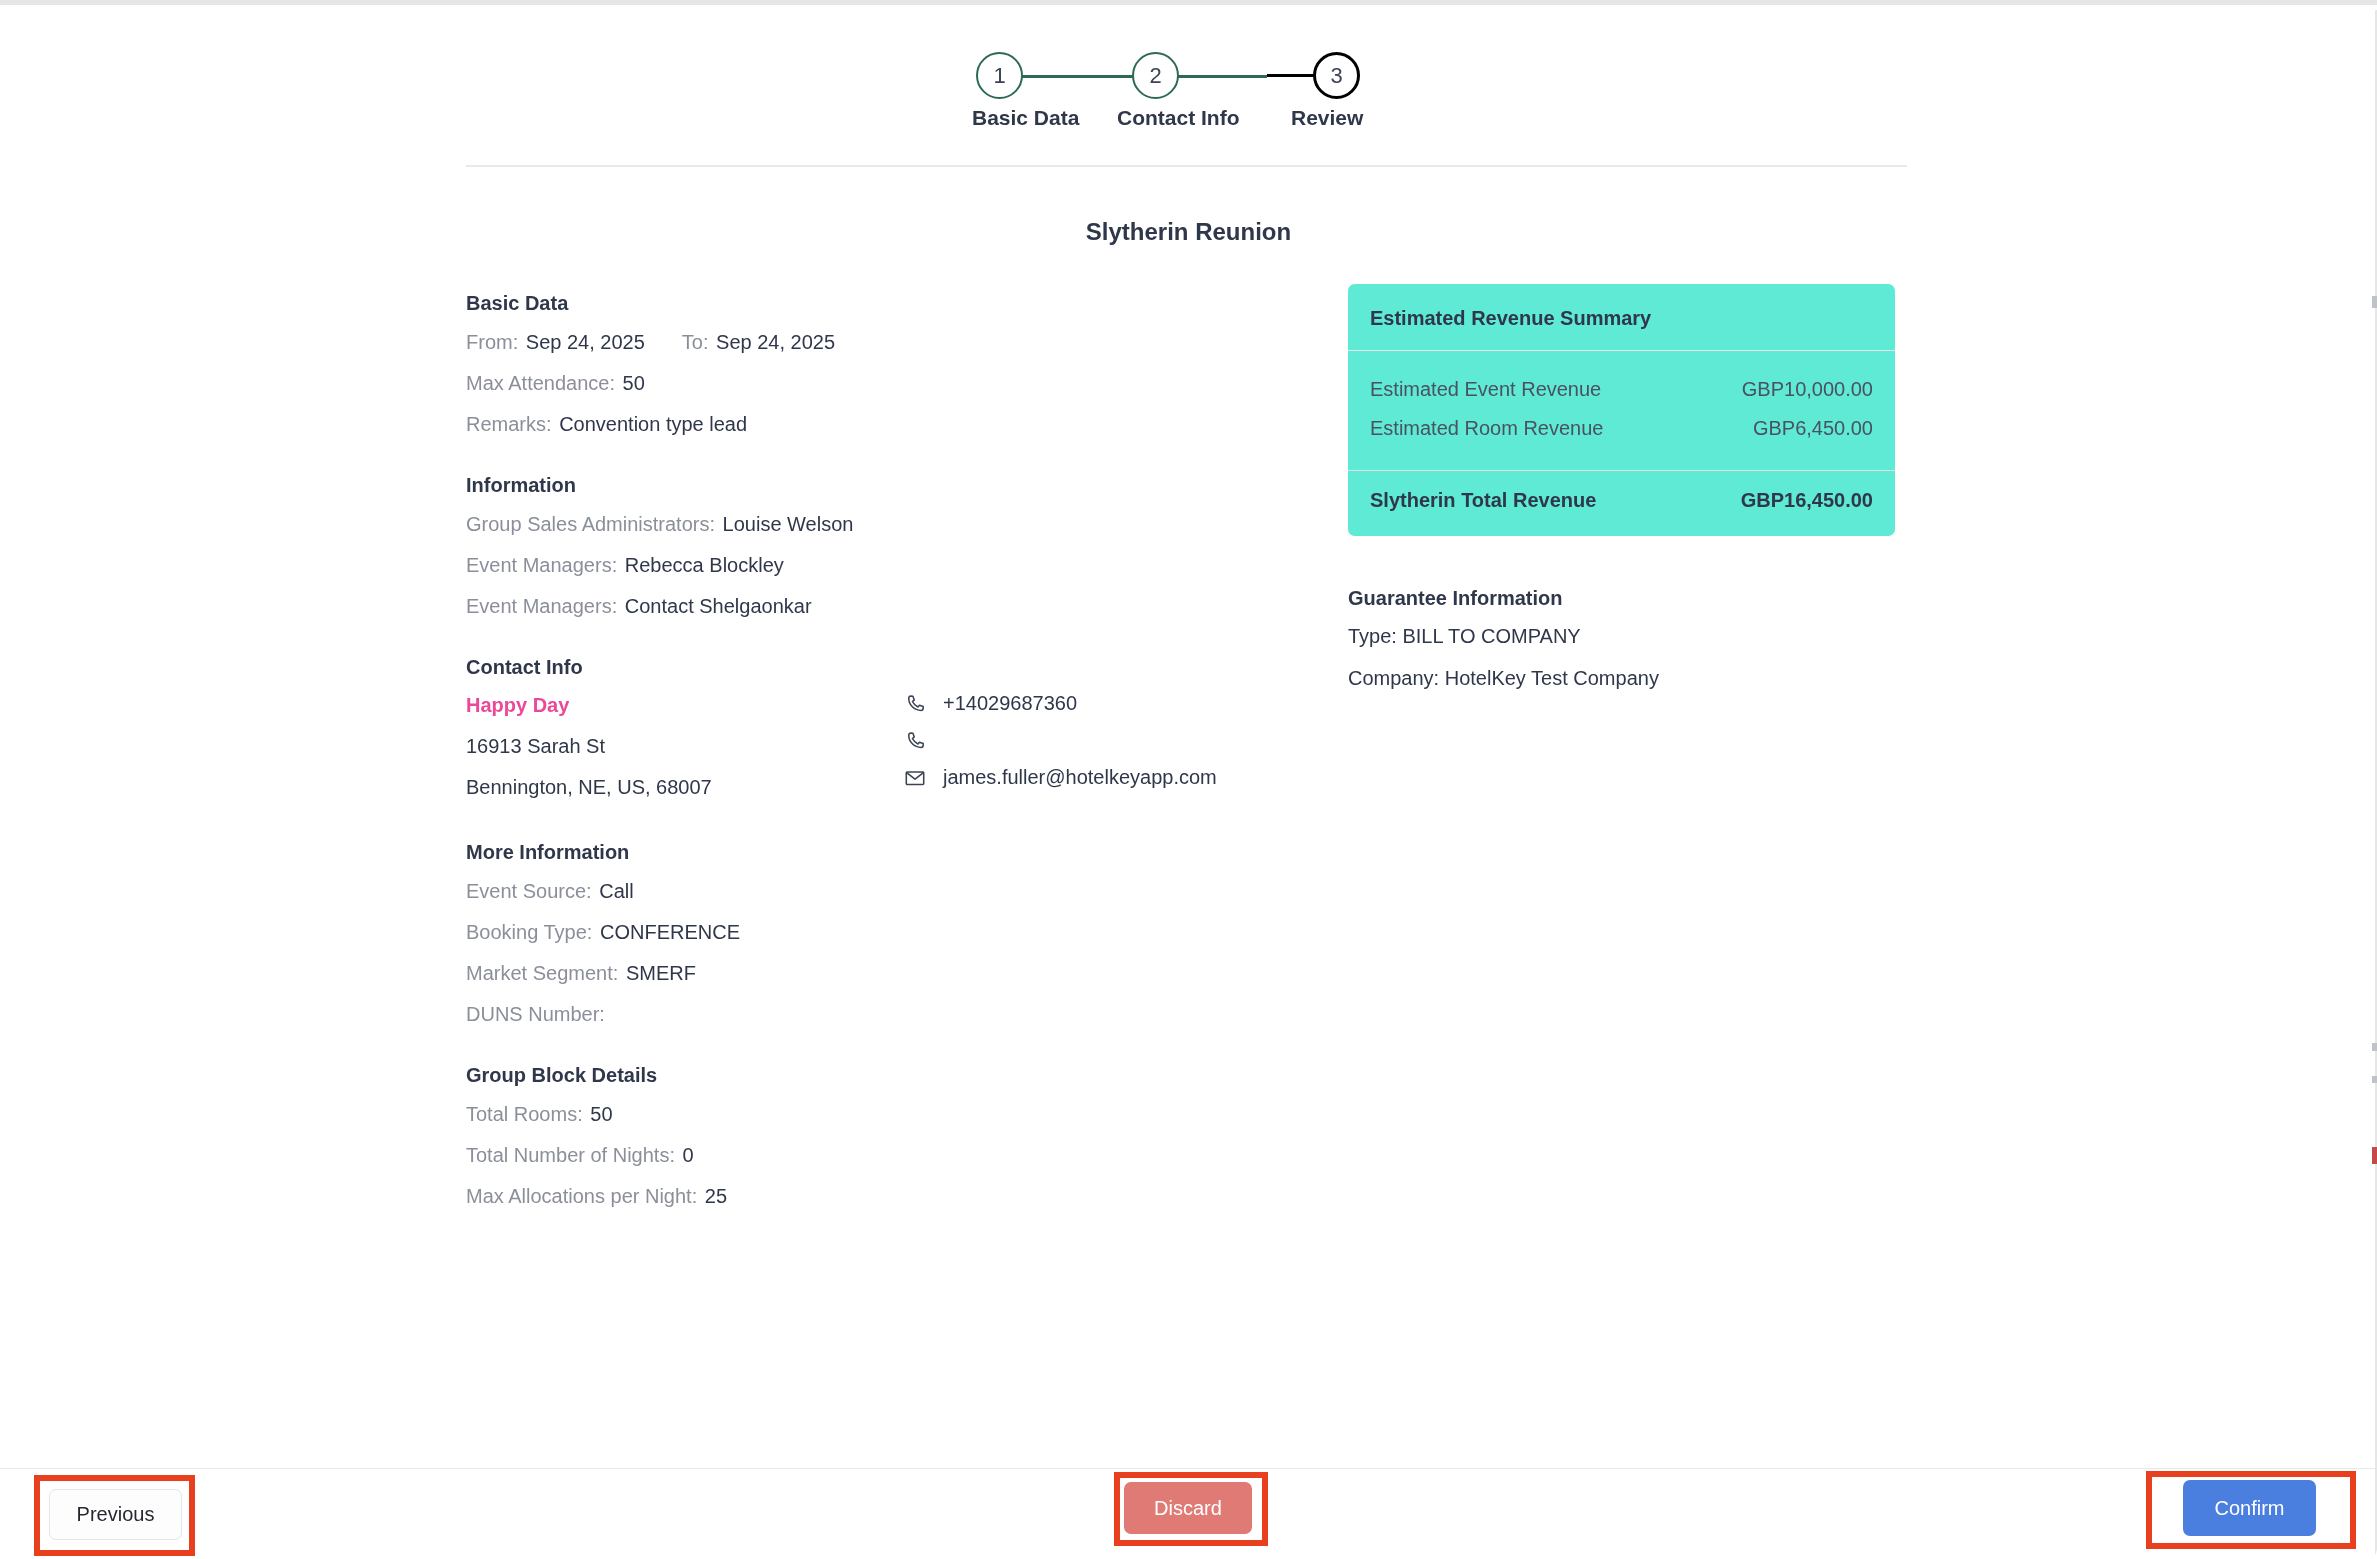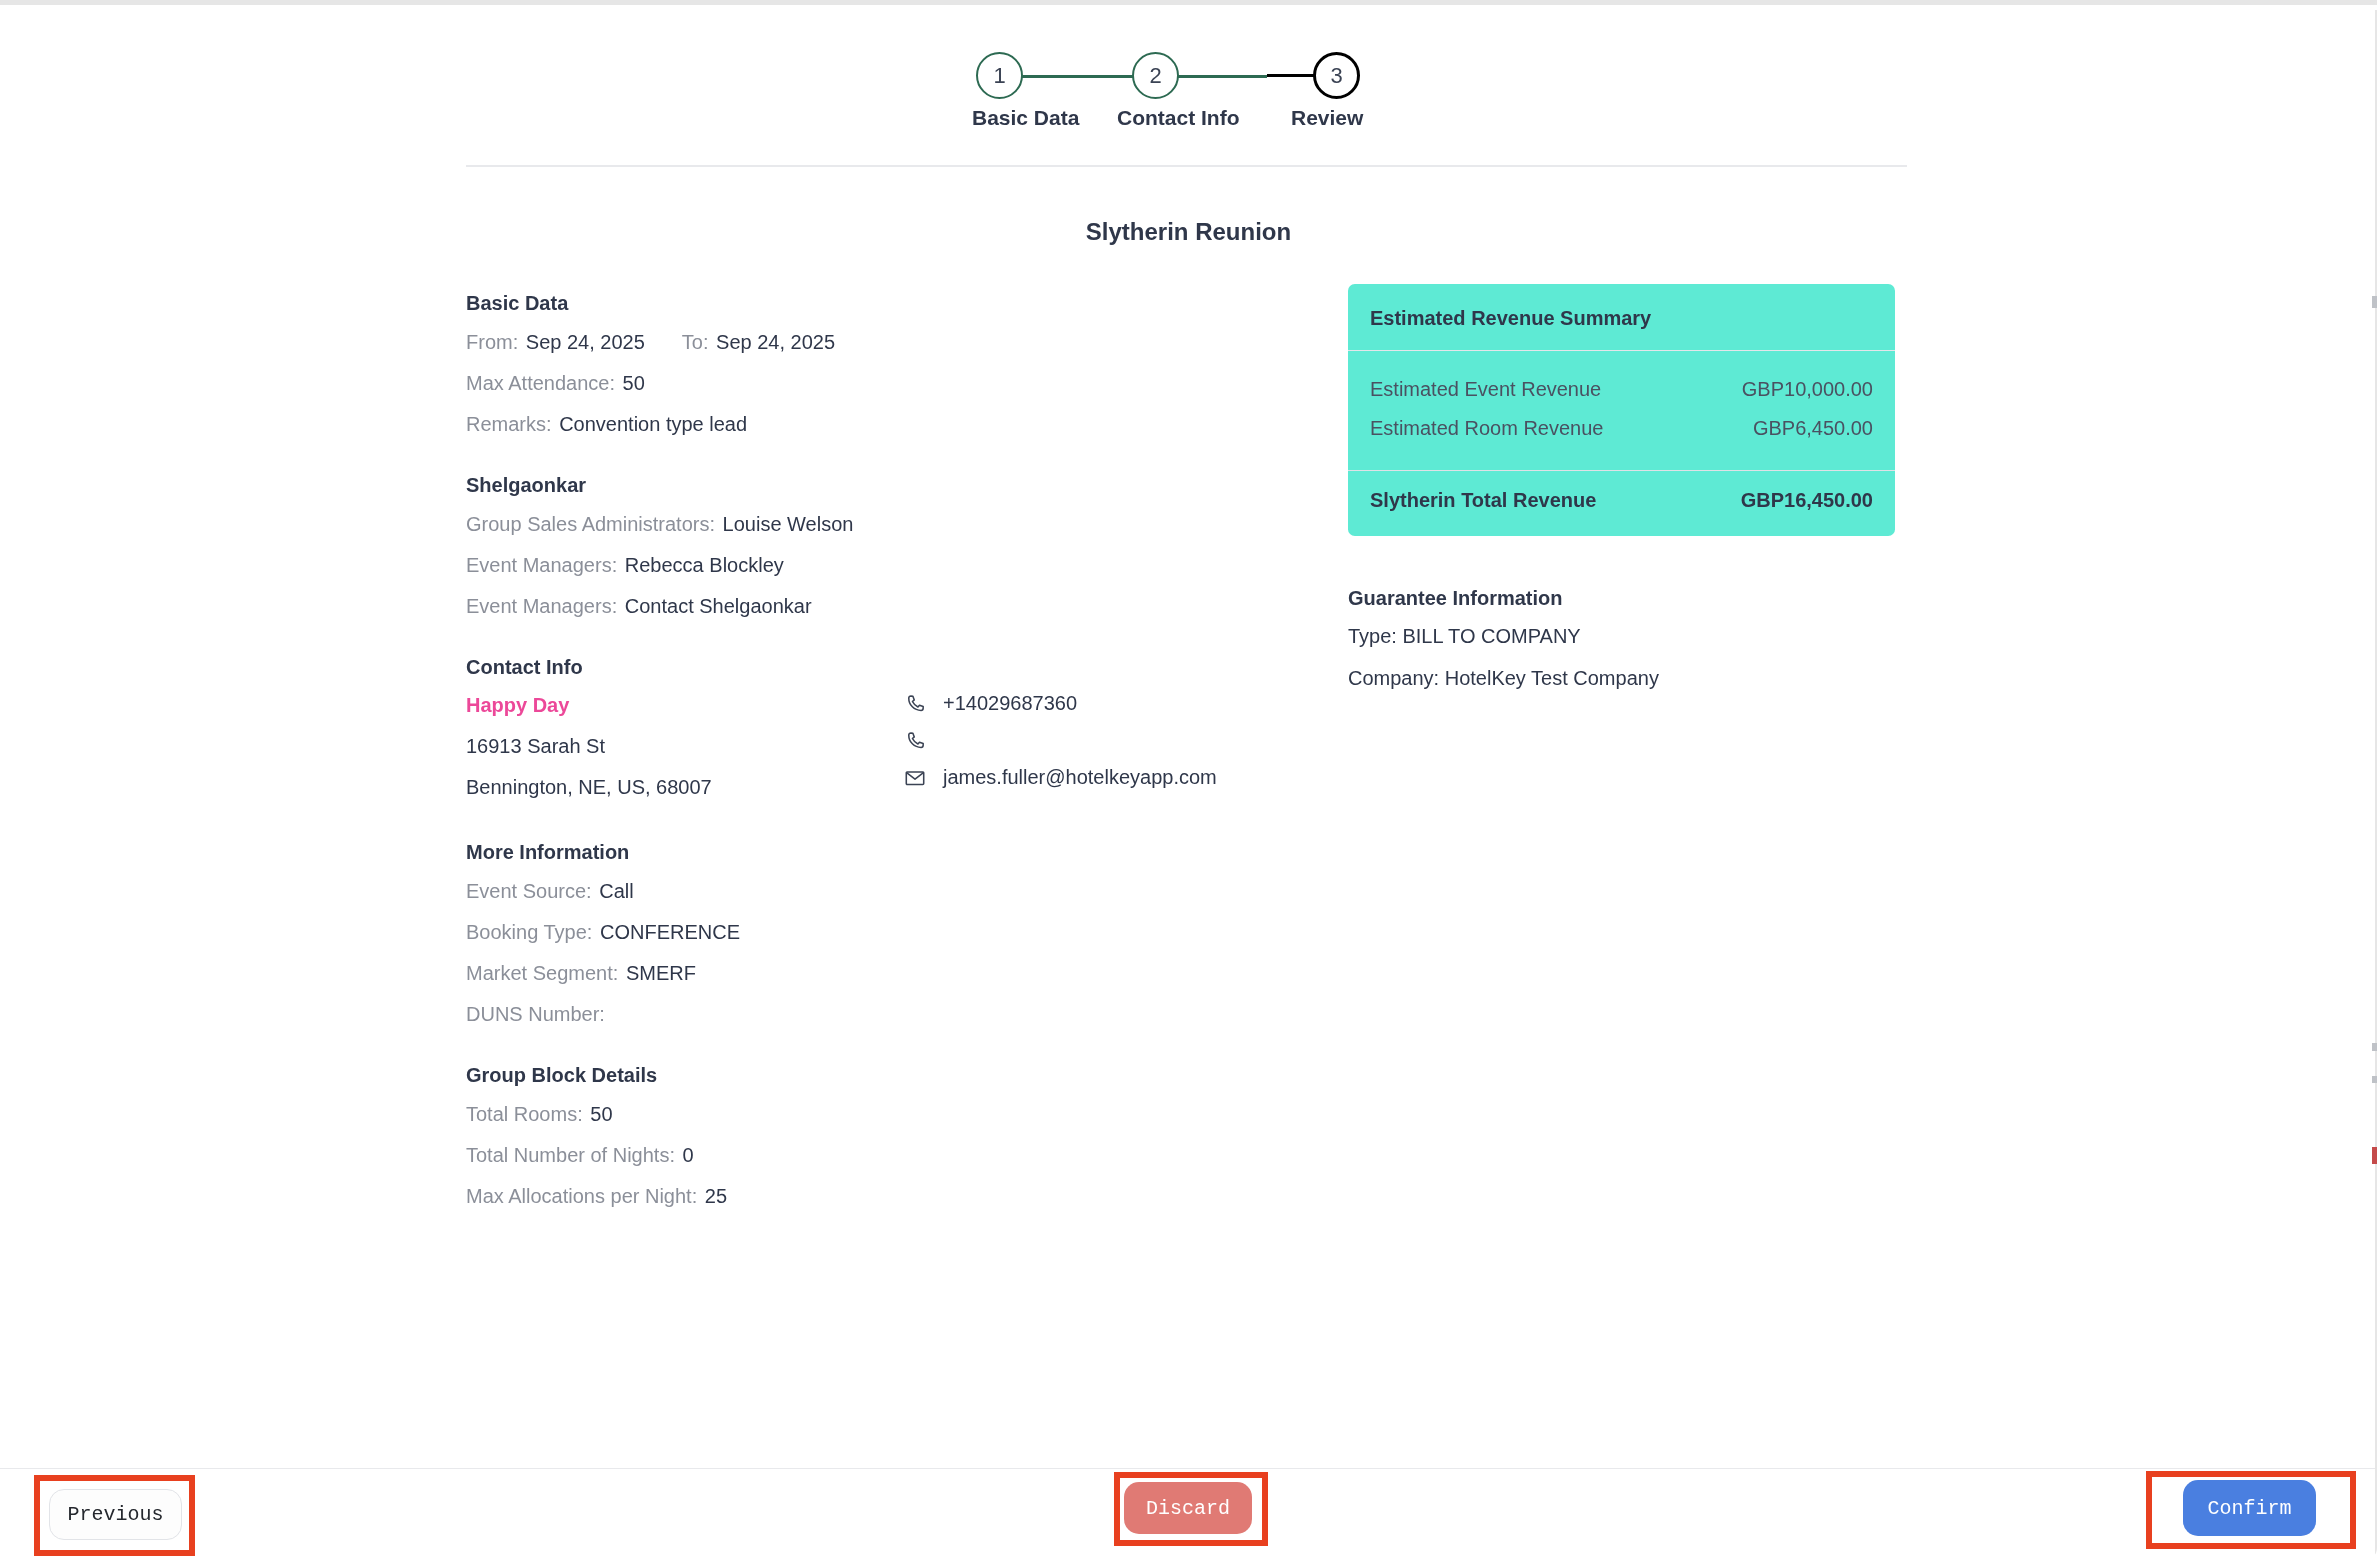--- a/index.html
+++ b/index.html
@@ -259,23 +259,22 @@
   .hl-disc  { left: 1114px; top: 1467px; width: 154px; height: 74px; }
   .hl-conf  { left: 2146px; top: 1466px; width: 210px; height: 78px; }
 
   .btn {
     position: absolute;
     box-sizing: border-box;
     font-size: 20px;
     display: flex;
     align-items: center;
     justify-content: center;
-    border-radius: 15px;
-    white-space: nowrap;
-    font-family: Liberation Mono, monospace;
+    border-radius: 7px;
+    white-space: nowrap;
   }
   .btn-previous {
     left: 49px;
     top: 1484px;
     width: 133px;
     height: 51px;
     background: #fdfdfd;
     border: 1.7px solid #e2e4e8;
     color: #25282e;
   }
@@ -352,21 +351,21 @@
       </div>
       <div class="row">
         <span class="lab">Max Attendance:</span><span class="val">50</span>
       </div>
       <div class="row">
         <span class="lab">Remarks:</span><span class="val">Convention type lead</span>
       </div>
     </div>
 
     <div class="sec-block">
-      <div class="sec-title">Shelgaonkar</div>
+      <div class="sec-title">Information</div>
       <div class="row">
         <span class="lab">Group Sales Administrators:</span><span class="val">Louise Welson</span>
       </div>
       <div class="row">
         <span class="lab">Event Managers:</span><span class="val">Rebecca Blockley</span>
       </div>
       <div class="row">
         <span class="lab">Event Managers:</span><span class="val">Contact Shelgaonkar</span>
       </div>
     </div>

